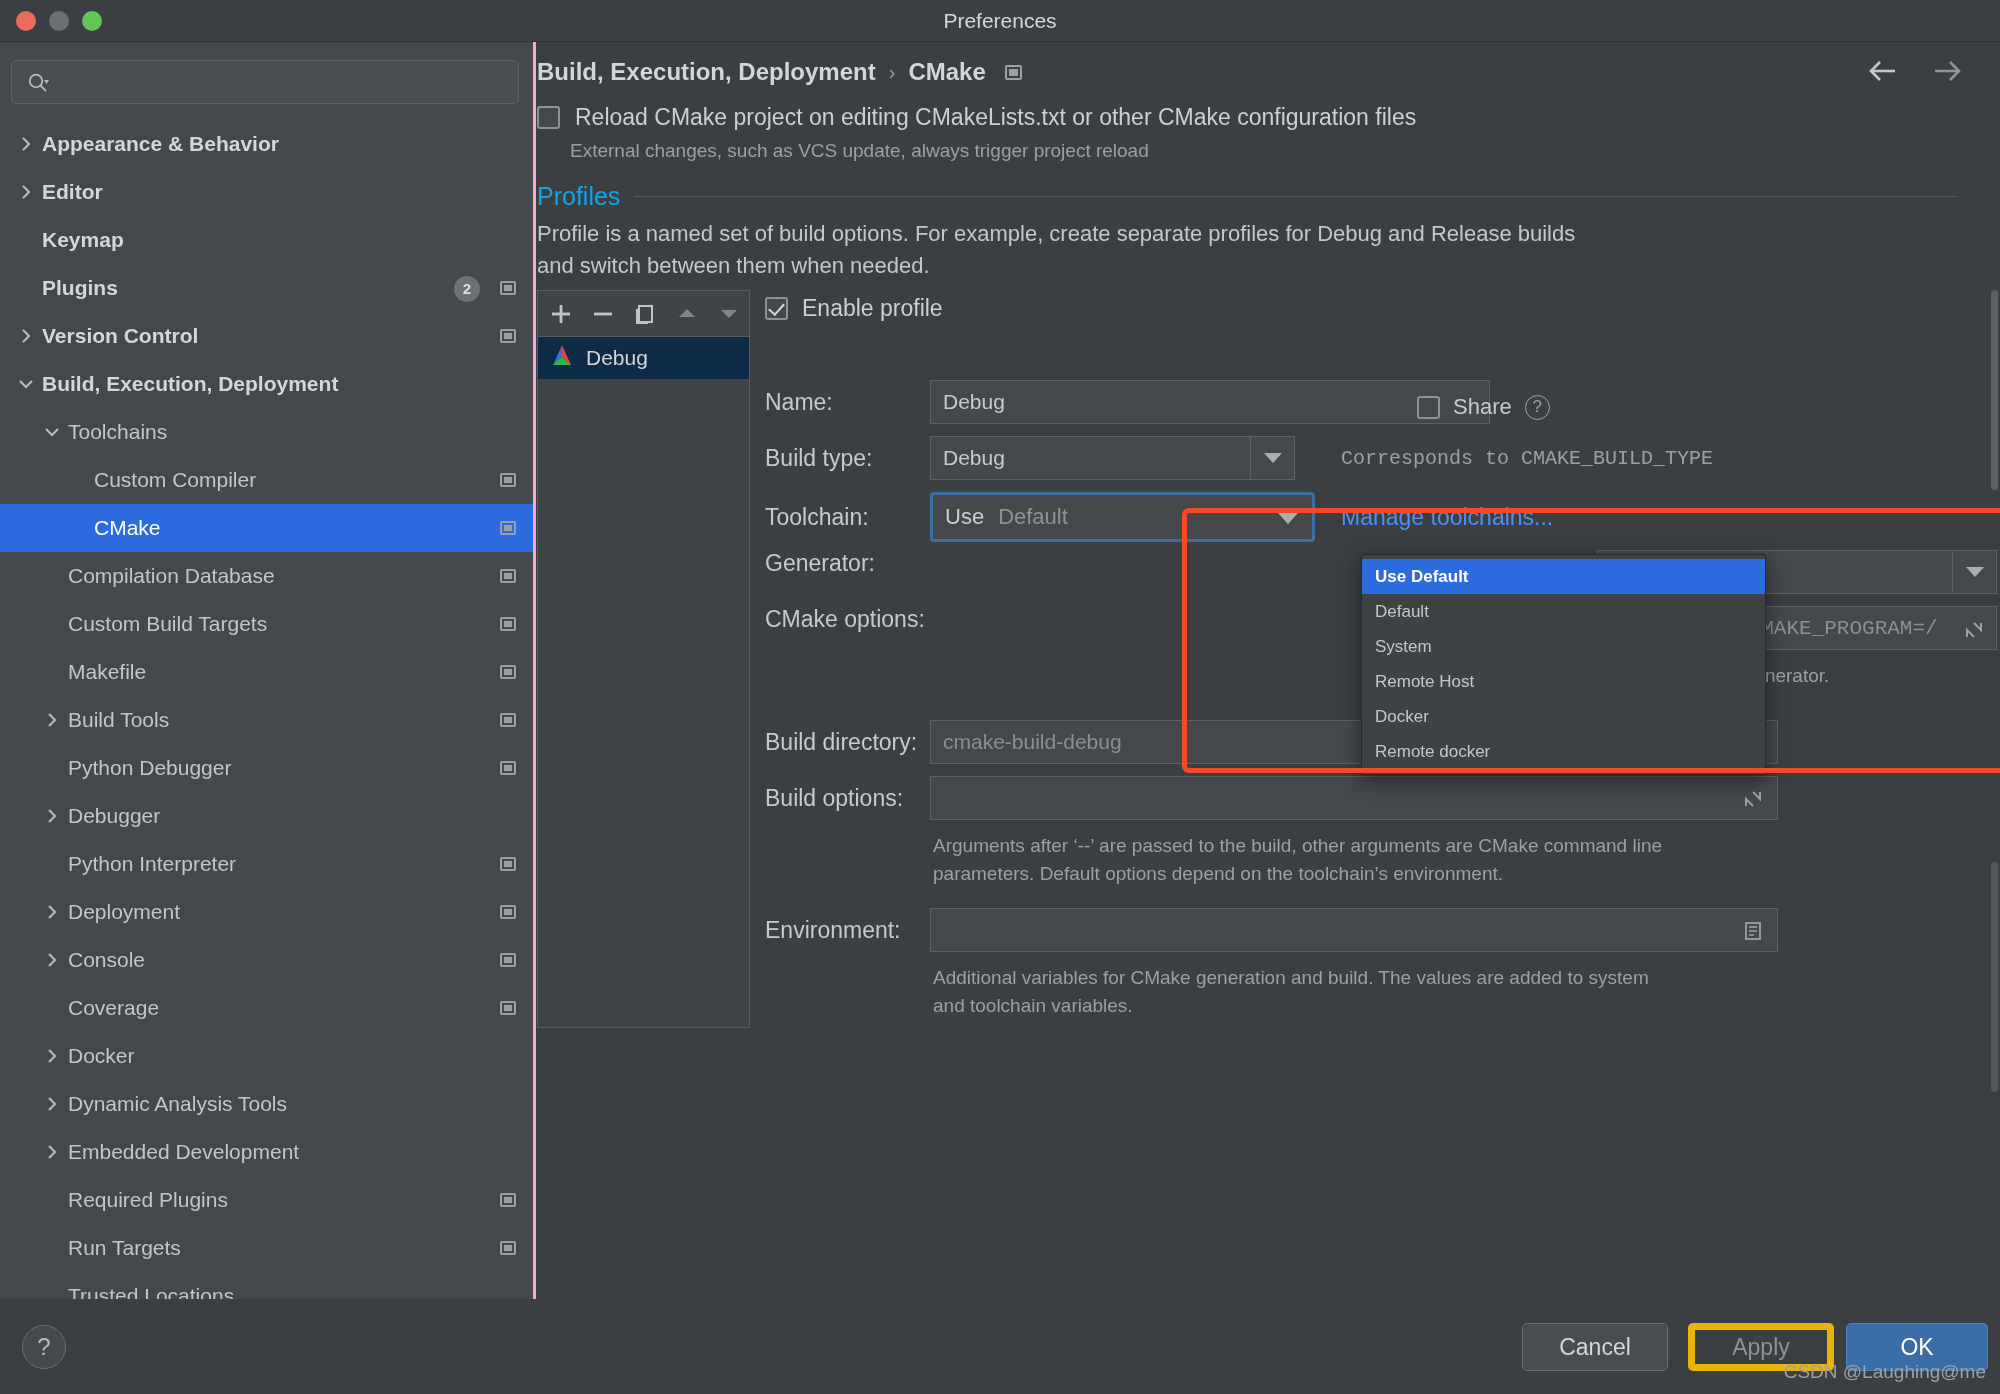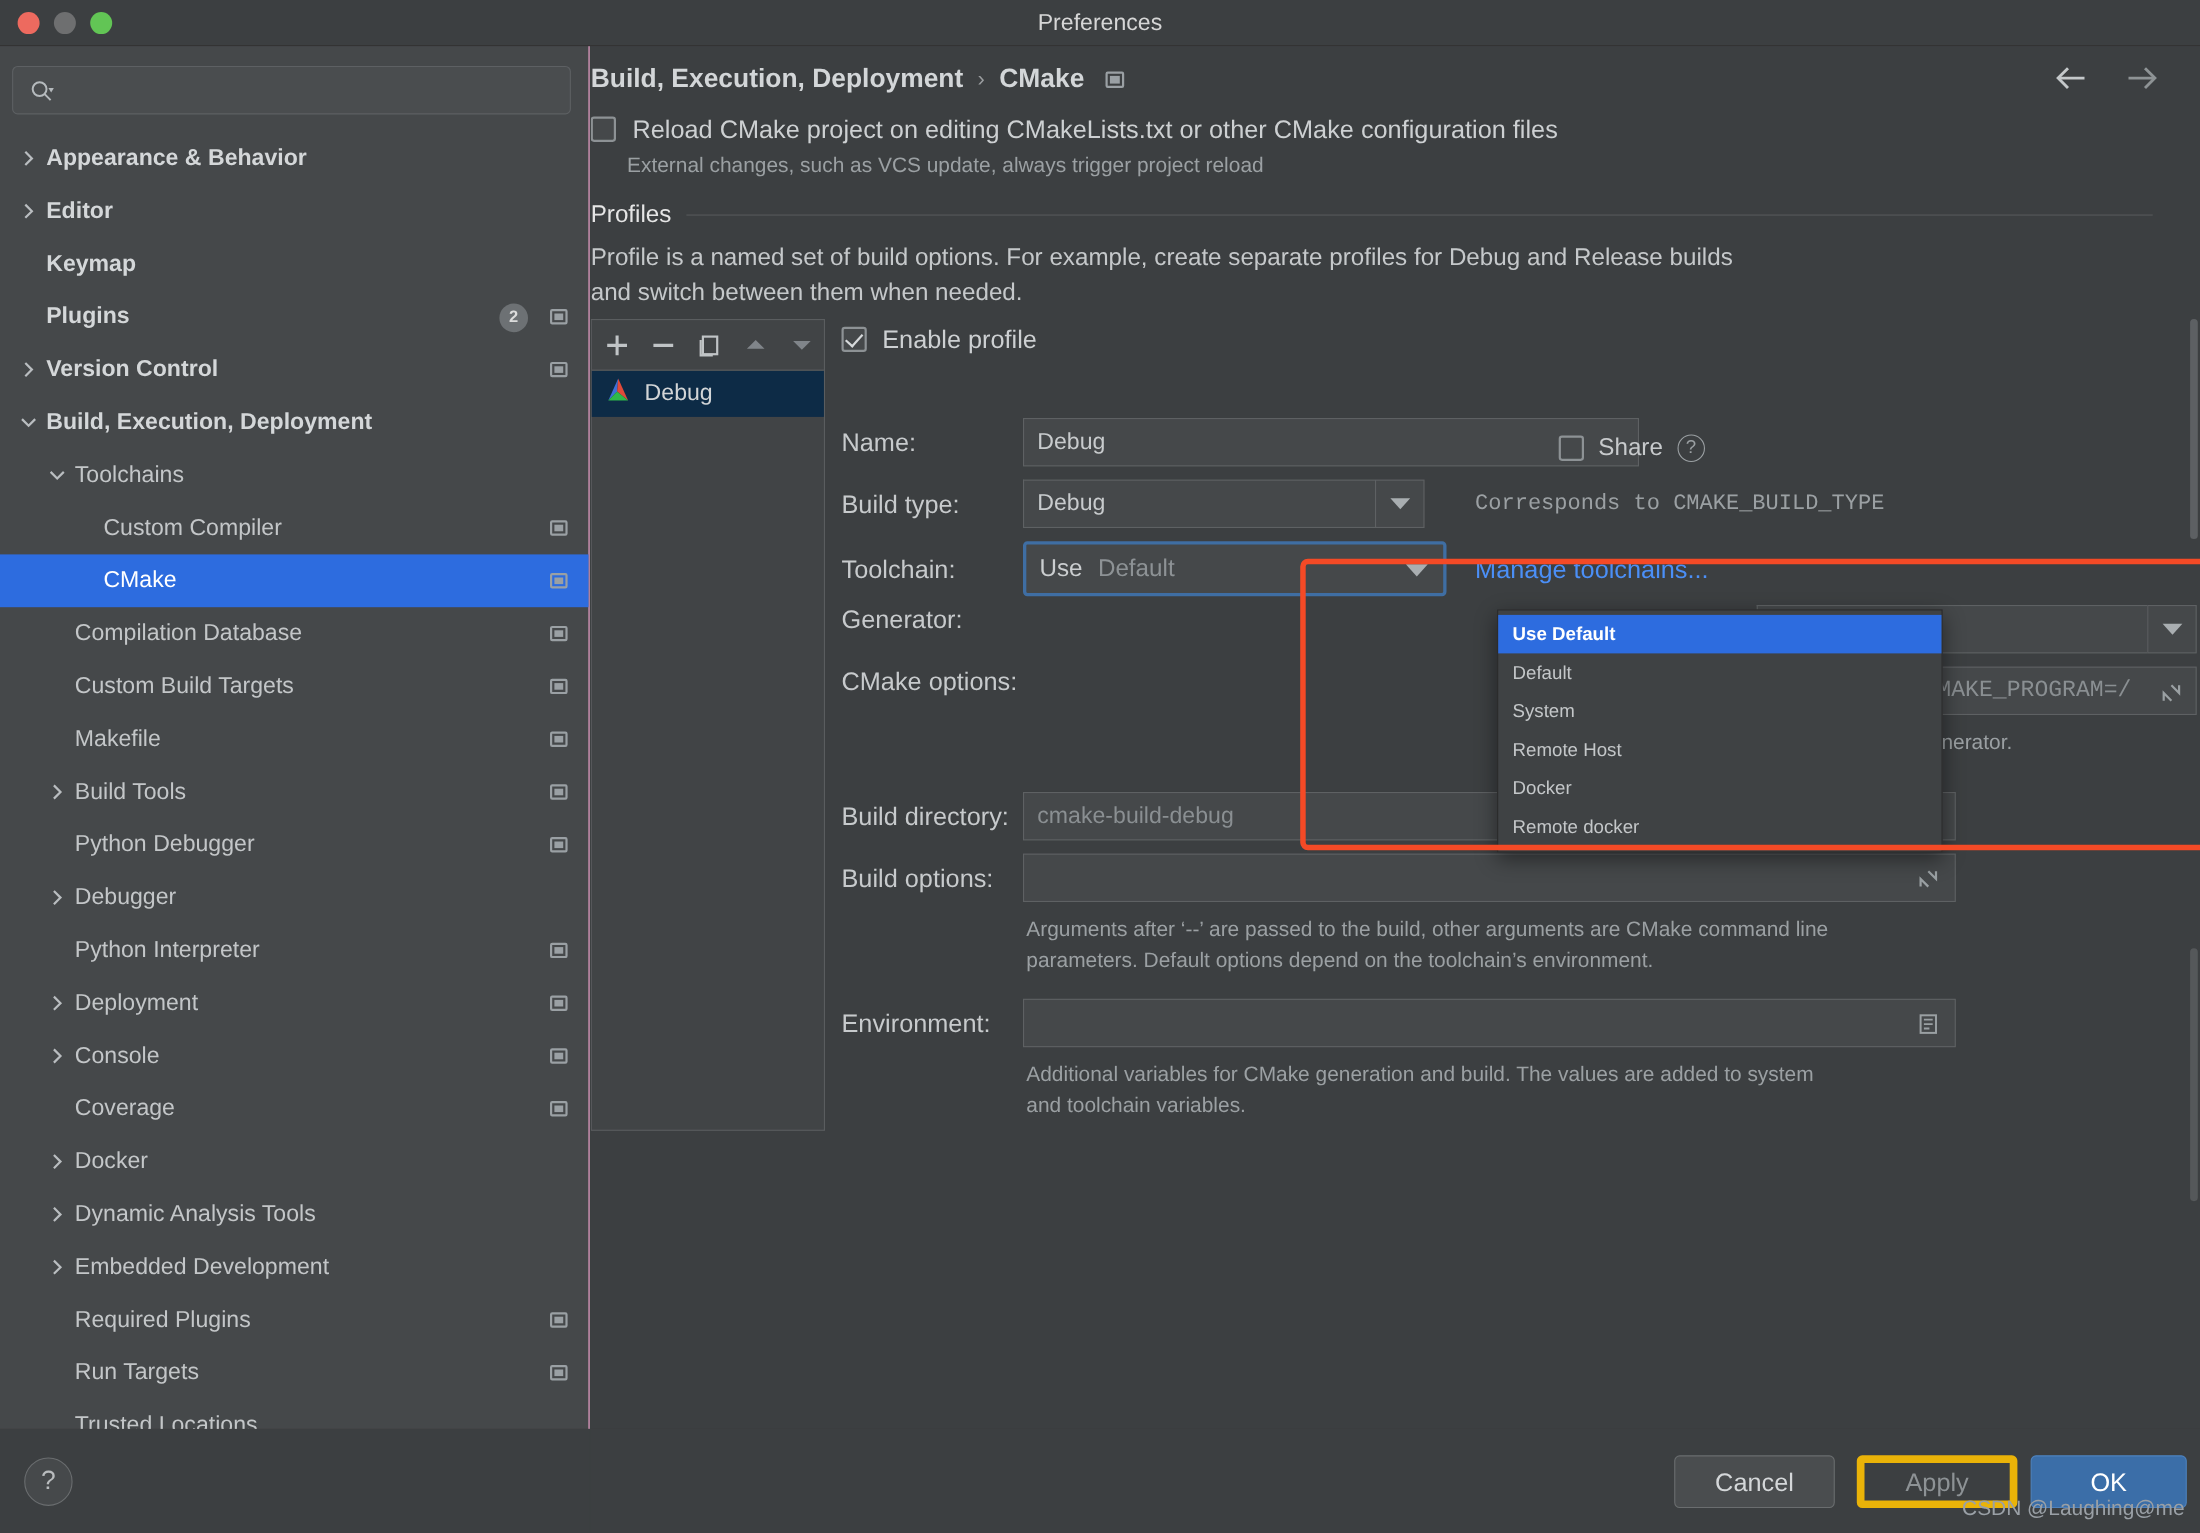--- a/index.html
+++ b/index.html
@@ -30,21 +30,21 @@
   .win-title {
     position: absolute; left: 0; top: 0; width: 2000px; height: 42px;
     line-height: 42px; text-align: center;
     font-size: 21px; color: #d6d6d6;
   }
 
   
   .sidebar {
     position: absolute; left: 0; top: 42px; width: 536px; height: 1257px;
     background: #45484a;
-    border-right: 1px solid #f9a8d4;
+    border-right: 3px solid #f9a8d4;
     overflow: hidden;
   }
   .search-wrap { position: absolute; left: 11px; top: 18px; width: 508px; height: 44px; }
   .search-box {
     width: 100%; height: 100%;
     background: #4a4d4f;
     border: 1px solid #5d6063;
     border-radius: 5px;
     position: relative;
   }
@@ -142,21 +142,21 @@
   .reload-label { font-size: 23px; color: #cdd0d2; }
   .reload-sub {
     position: absolute; left: 33px; top: 98px;
     font-size: 19px; color: #9ba0a3;
   }
 
   .profiles-head {
     position: absolute; left: 0px; top: 140px; width: 1420px;
     display: flex; align-items: center; gap: 14px;
   }
-  .profiles-head span { font-size: 22px; color: #e5e5e5; }
+  .profiles-head span { font-size: 25px; color: #0ea5e9; }
   .profiles-head .rule { flex: 1; height: 1px; background: #56595b; }
 
   .profiles-desc {
     position: absolute; left: 0px; top: 176px; width: 1070px;
     font-size: 22px; color: #c5c8ca; line-height: 1.45;
   }
 
   
   .prof-panel {
     position: absolute; left: 0px; top: 248px;

